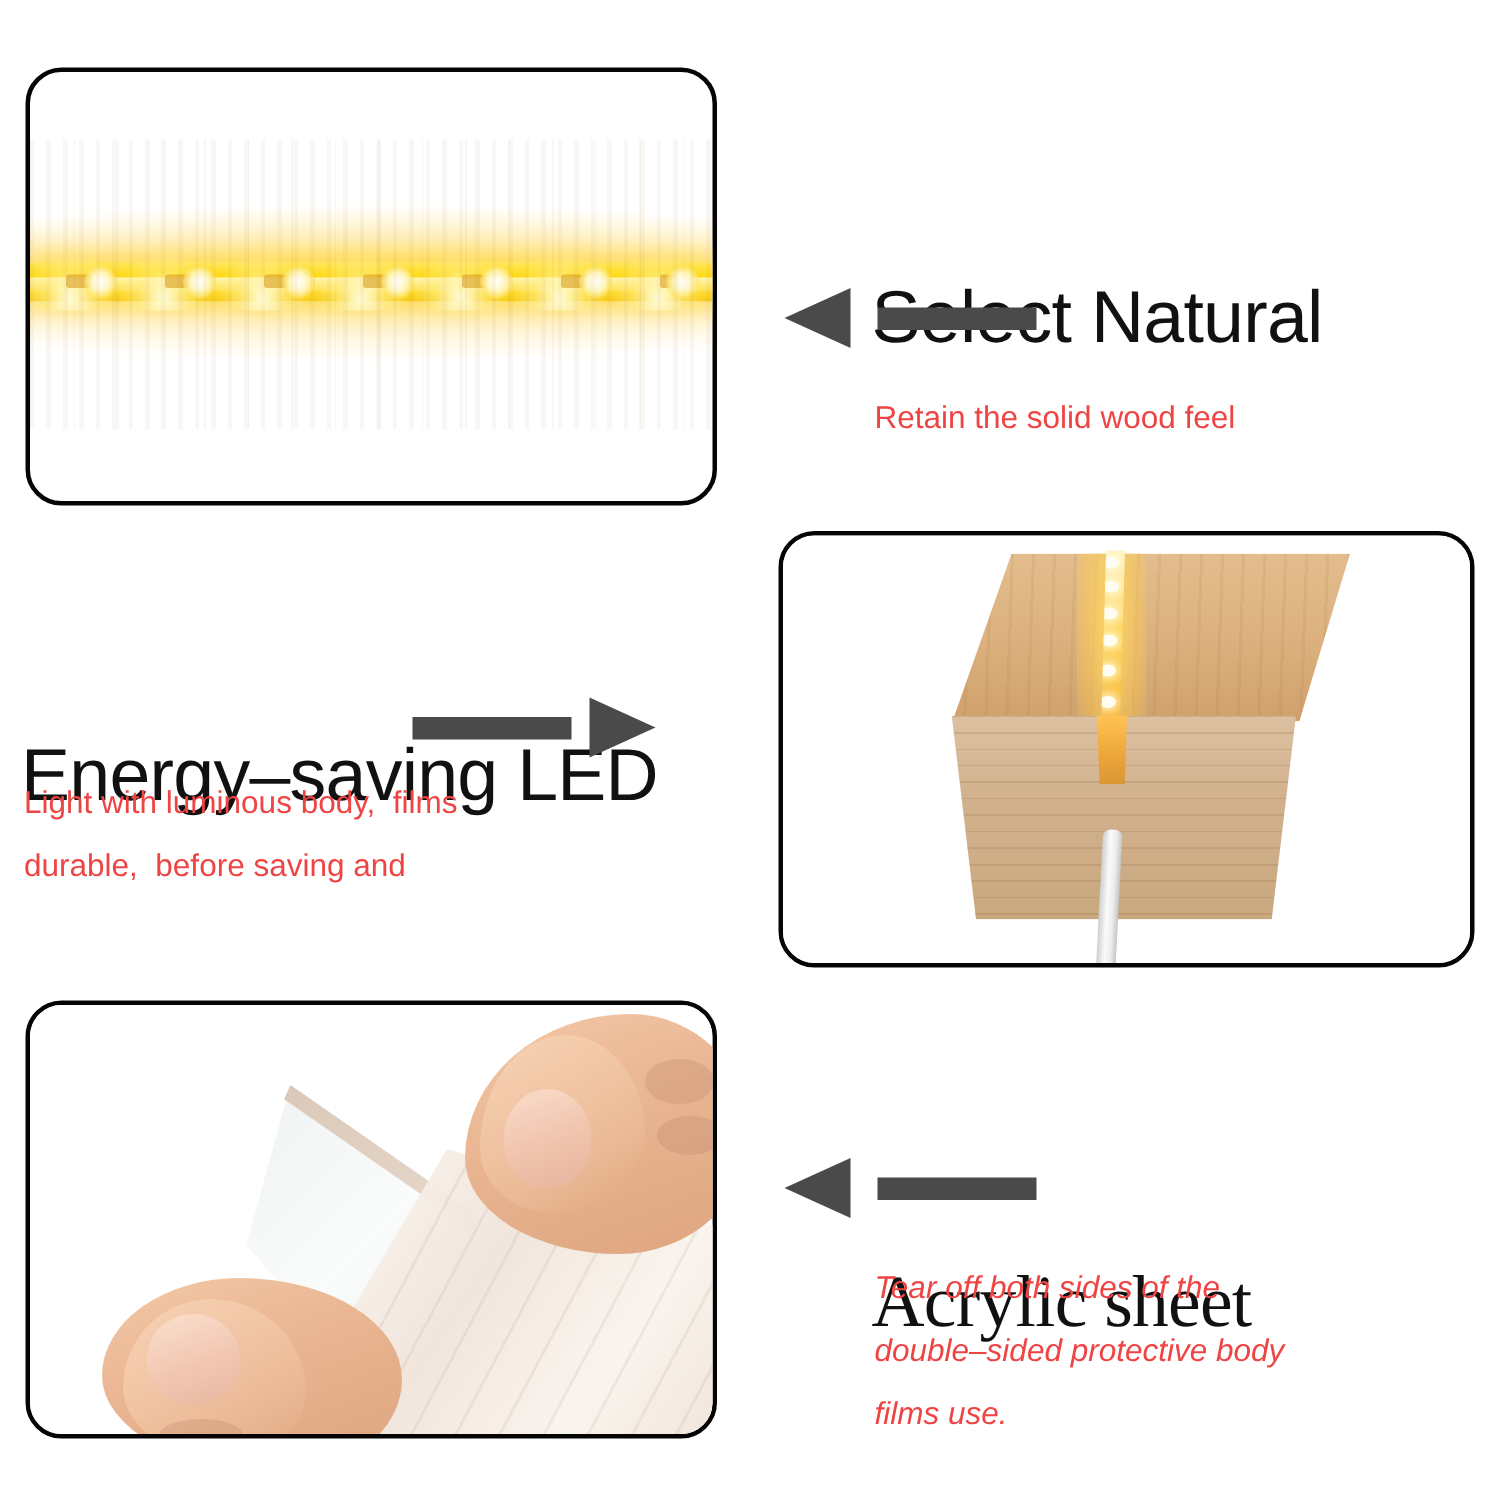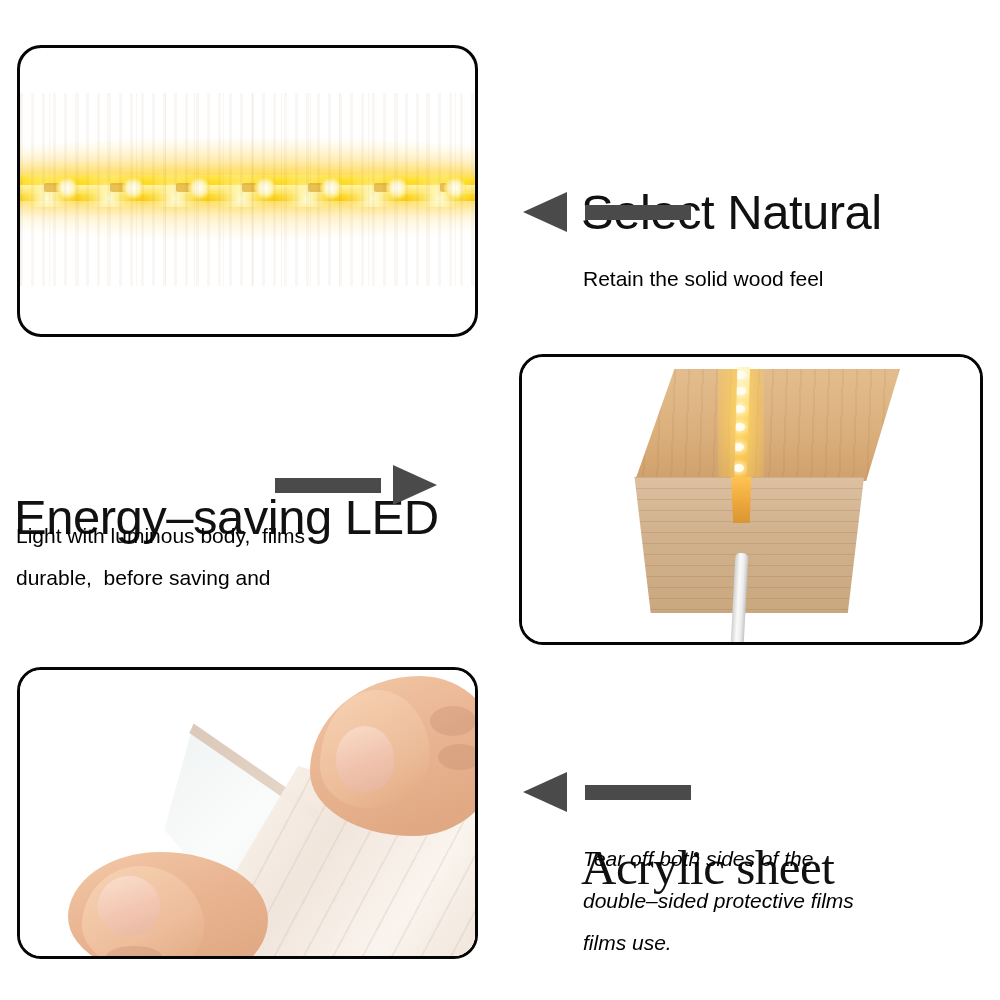--- a/index.html
+++ b/index.html
@@ -94,21 +94,21 @@
   .hand-bot-f2{position:absolute;left:62px;top:196px;width:122px;height:106px;
      border-radius:48% 52% 44% 56%/56% 58% 42% 44%;
      background:linear-gradient(150deg,#f7d4b6 0%,#eebd9b 60%,#e0a983 100%);}
   .nail-bot{position:absolute;left:78px;top:206px;width:62px;height:60px;border-radius:50% 50% 48% 48%;
      background:linear-gradient(160deg,#fae0ce 0%,#f2c7b2 55%,#e7b7a0 100%);}
   .knuckle{position:absolute;background:rgba(190,135,105,.30);border-radius:50%;}
 
   
   .heading{position:absolute;font-size:49px;line-height:57px;font-weight:400;
            color:#111;letter-spacing:-0.5px;white-space:pre;}
-  .caption{position:absolute;font-size:21px;line-height:42px;font-weight:400;color:#000000;}
+  .caption{position:absolute;font-size:21px;line-height:42px;font-weight:400;color:#ef4444;}
   .caption div{white-space:pre;}
 
   #head-wood{left:581px;top:70px;}
   #cap-wood{left:583px;top:258px;}
   #head-led{left:14px;top:375px;}
   #cap-led{left:16px;top:515px;}
   #head-acrylic{left:581px;top:725px;font-family:Liberation Serif, serif;}
   #cap-acrylic{left:583px;top:838px;font-style:italic;}
 
   
@@ -235,17 +235,17 @@
 
   <div class="heading" id="head-acrylic">
     <div>Acrylic sheet</div>
   </div>
   <div class="arrow arrow-left" id="arrow-acrylic">
     <span class="head"></span>
     <span class="shaft"></span>
   </div>
   <div class="caption" id="cap-acrylic">
     <div>Tear off both sides of the</div>
-    <div>double–sided protective films</div>
+    <div>double–sided protective body</div>
     <div>films use.</div>
   </div>
 
 </div>
 
 </body></html>

